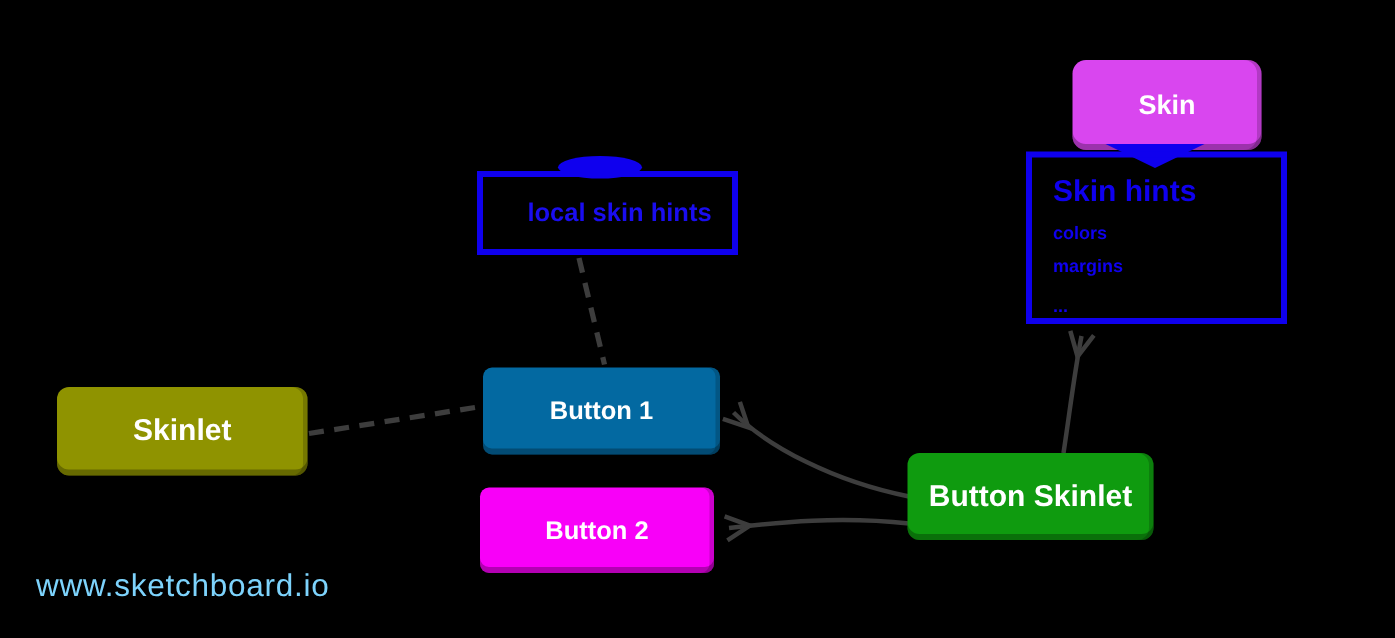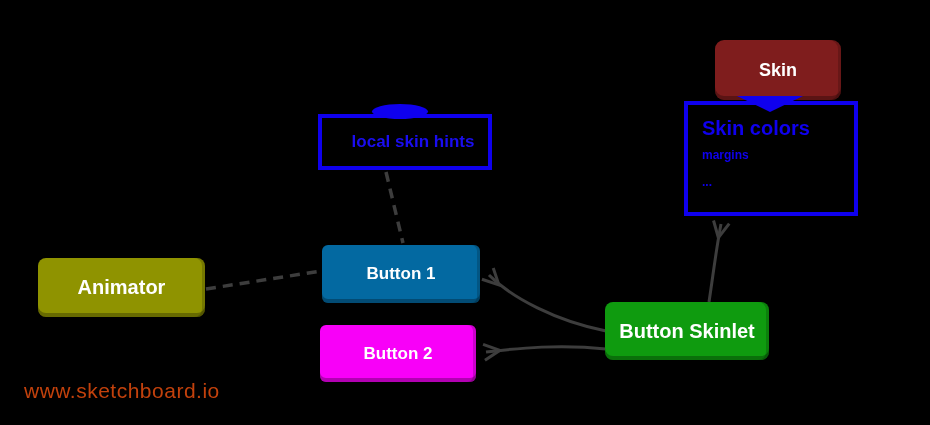--- a/index.html
+++ b/index.html
@@ -14,21 +14,21 @@
   .node{
     position:absolute;
     display:flex;align-items:center;justify-content:center;
     color:#fff;font-weight:bold;
     box-sizing:border-box;
   }
   .filled{
     border-radius:9px;
     box-shadow:inset 0 -4px 0 rgba(0,0,0,0.28), inset -3px 0 0 rgba(0,0,0,0.18);
   }
-  .node-skin{left:715px;top:40px;width:126px;height:60px;background:#7f1d1d;font-size:18px;}
+  .node-skin{left:715px;top:40px;width:126px;height:60px;background:#d946ef;font-size:18px;}
   .skin-tail{
     position:absolute;left:737px;top:96px;width:0;height:0;
     border-left:33px solid transparent;border-right:33px solid transparent;
     border-top:16px solid #0f00ee;
   }
   .node-skin-hints{
     left:684px;top:101px;width:174px;height:115px;
     border:4px solid #0f00ee;background:transparent;
     display:block;color:#0f00ee;
   }
@@ -43,21 +43,21 @@
   .blob{
     position:absolute;left:372px;top:104px;width:56px;height:15px;
     background:#0f00ee;border-radius:50%;
   }
   .node-animator{left:38px;top:258px;width:167px;height:59px;background:#8f9300;font-size:20px;border-radius:8px;}
   .node-button1{left:322px;top:245px;width:158px;height:58px;background:#0369a1;font-size:17px;border-radius:6px;}
   .node-button2{left:320px;top:325px;width:156px;height:57px;background:#f800f8;font-size:17px;border-radius:6px;}
   .node-skinlet{left:605px;top:302px;width:164px;height:58px;background:#0f9b0f;font-size:20px;border-radius:8px;}
   .watermark{
     position:absolute;left:24px;top:379px;
-    color:#c2410c;font-size:21px;letter-spacing:0.5px;
+    color:#7dd3fc;font-size:21px;letter-spacing:0.5px;
   }
   .edge{stroke:#3d3d3d;stroke-width:3;fill:none;}
   .edge.dashed{stroke-dasharray:10 7;stroke-width:3.5;}
 </style>
 </head>
 <body>
 
 <div id="canvas">
 
   <svg id="edges" viewBox="0 0 930 425" xmlns="http://www.w3.org/2000/svg">
@@ -72,32 +72,33 @@
     <path class="edge" d="M606,349 C560,344 520,348 486,352" marker-end="url(#arrow)"></path>
     <path class="edge" d="M709,302 C713,276 716,250 721,224" marker-end="url(#arrow)"></path>
   </svg>
 
   <div class="node filled node-skin">
     <span>Skin</span>
   </div>
   <div class="skin-tail"></div>
 
   <div class="node node-skin-hints">
-    <div class="skin-hints-title">Skin colors</div>
+    <div class="skin-hints-title">Skin hints</div>
+    <div class="skin-hints-item">colors</div>
     <div class="skin-hints-item">margins</div>
     <div class="skin-hints-item last">...</div>
   </div>
 
   <div class="blob"></div>
   <div class="node node-local-skin-hints">
     <span>local skin hints</span>
   </div>
 
   <div class="node filled node-animator">
-    <span>Animator</span>
+    <span>Skinlet</span>
   </div>
 
   <div class="node filled node-button1">
     <span>Button 1</span>
   </div>
 
   <div class="node filled node-button2">
     <span>Button 2</span>
   </div>
 

